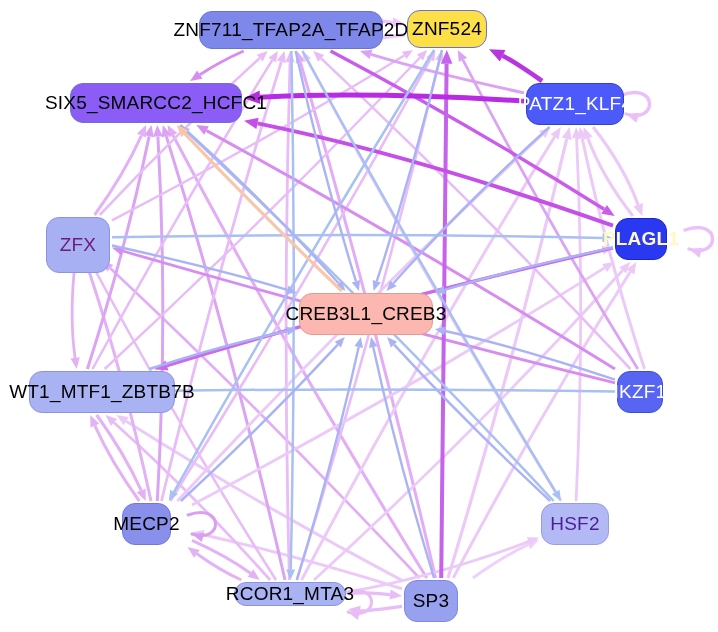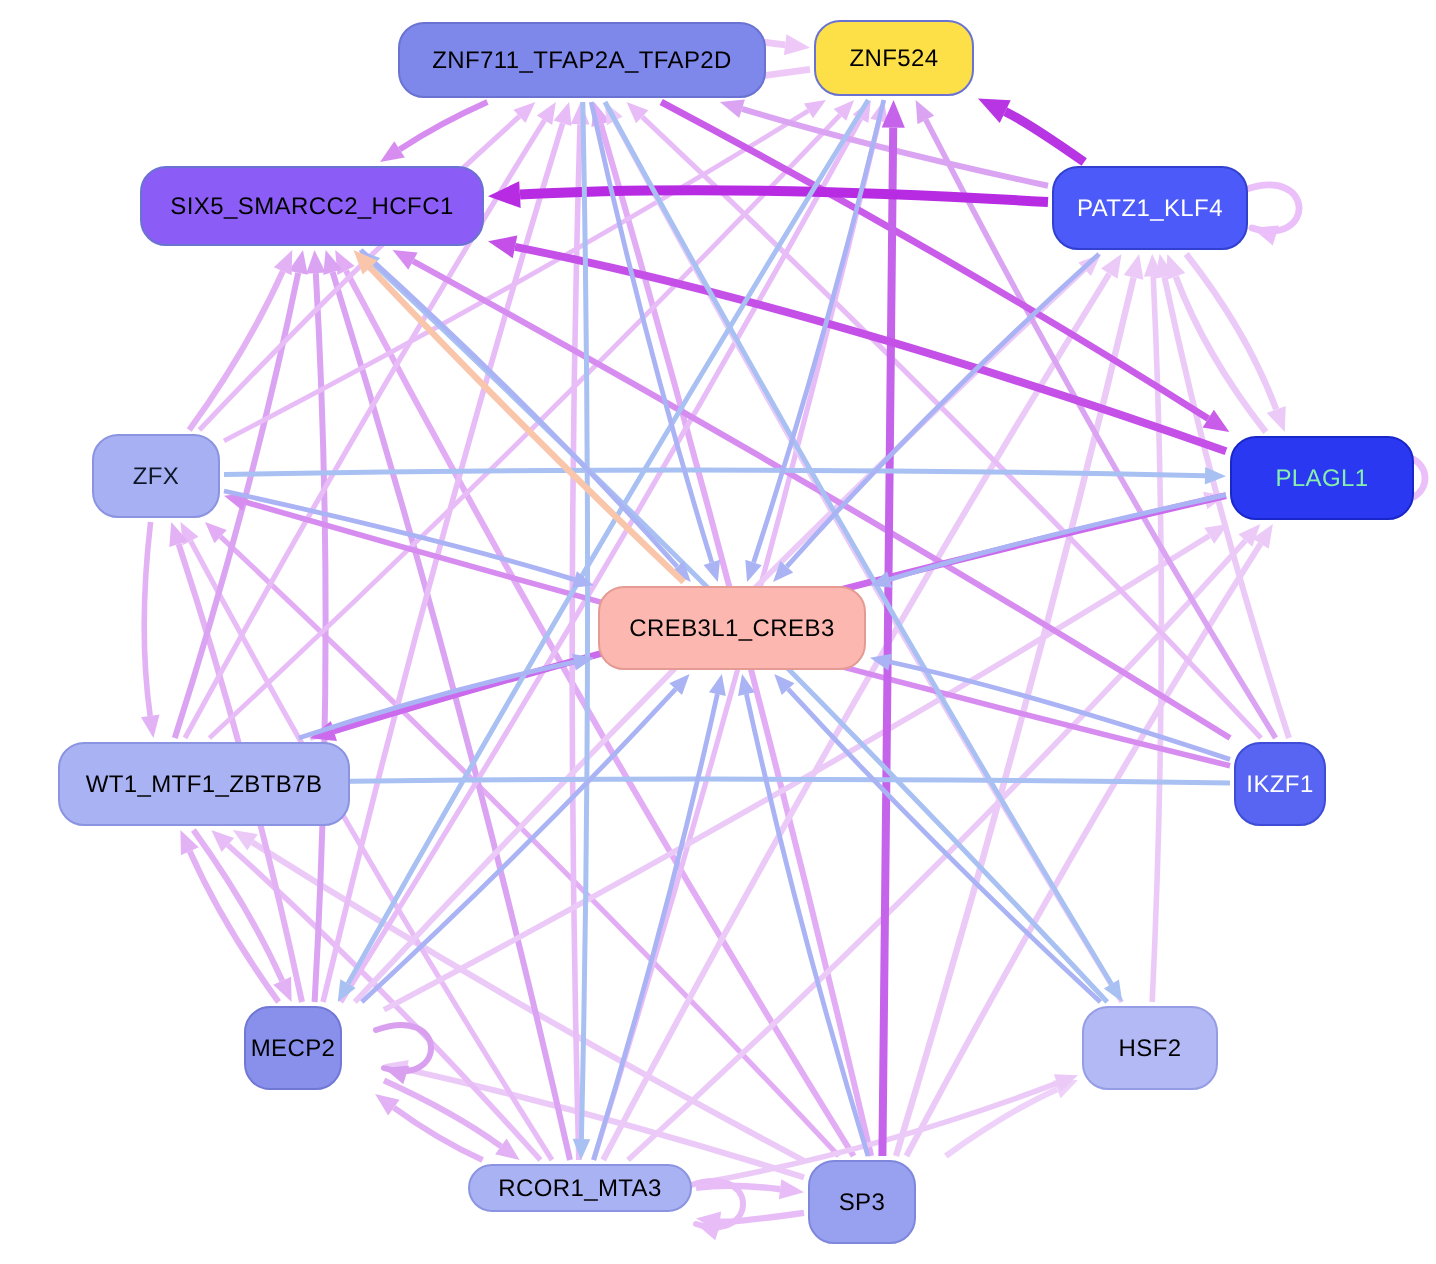--- a/index.html
+++ b/index.html
@@ -1,20 +1,20 @@
 <!DOCTYPE html>
 <html><head>
 <meta charset="utf-8">
 <style>
   html,body{margin:0;padding:0;background:#ffffff;width:718px;height:632px;overflow:hidden;
     font-family:"Liberation Sans","DejaVu Sans",sans-serif;}
   #network{position:relative;width:718px;height:632px;background:#ffffff;}
   #edges{position:absolute;left:0;top:0;}
   .node{position:absolute;display:flex;align-items:center;justify-content:center;
-    border-radius:13px;font-size:12px;letter-spacing:.2px;box-sizing:border-box;
+    border-radius:13px;font-size:19px;letter-spacing:.2px;box-sizing:border-box;
     border:1px solid rgba(60,70,160,.55);cursor:pointer;white-space:nowrap;}
 </style>
 </head>
 <body>
 
 <div id="network">
   <svg id="edges" width="718" height="632" viewBox="0 0 718 632">
       <path d="M368.9 19.5 Q368.9 19.5 392.6 22.4" fill="none" stroke="#eec9f8" stroke-width="3.4" stroke-linecap="butt"></path>
       <polygon points="405,23.88892634769978 391.9782035407353,27.584543689022027 393.2445850641269,17.17811490306417" fill="#eec9f8"></polygon>
       <path d="M405.0 34.7 Q369.1 39.5 369.1 39.5" fill="none" stroke="#eec9f8" stroke-width="3.4" stroke-linecap="butt"></path>
@@ -170,23 +170,23 @@
       <path d="M188 515 C224 502 224 544 192 534" fill="none" stroke="#d9a0f0" stroke-width="3" stroke-linecap="round"></path>
       <polygon points="192,534 204.52516351176467,532.8097634673903 201.618771978648,542.1102163733636" fill="#d9a0f0"></polygon>
       <path d="M344 593 C380 580 380 622 348 612" fill="none" stroke="#e8bdf7" stroke-width="3" stroke-linecap="round"></path>
       <polygon points="348,612 360.5251635117647,610.8097634673903 357.618771978648,620.1102163733636" fill="#e8bdf7"></polygon>
     </svg>
   <div id="nodes">
       <div class="node" style="left: 199px; top: 11px; width: 184px; height: 38px; background: rgb(126, 135, 234); color: rgb(0, 0, 0); border-color: rgb(106, 114, 210);">ZNF711_TFAP2A_TFAP2D</div>
       <div class="node" style="left: 407px; top: 10px; width: 80px; height: 38px; background: #fde047; color: rgb(0, 0, 0); border-color: rgb(106, 114, 210);">ZNF524</div>
       <div class="node" style="left: 526px; top: 83px; width: 98px; height: 42px; background: rgb(75, 90, 248); color: rgb(255, 255, 255); border-color: rgb(50, 64, 208);">PATZ1_KLF4</div>
       <div class="node" style="left: 70px; top: 83px; width: 172px; height: 40px; background: #8b5cf6; color: rgb(0, 0, 0); border-color: rgb(106, 114, 210);">SIX5_SMARCC2_HCFC1</div>
-      <div class="node" style="left: 615px; top: 218px; width: 92px; height: 42px; background: rgb(43, 56, 242); color: #86efac; border-color: rgb(26, 39, 200);">PLAGL1</div>
-      <div class="node" style="left: 46px; top: 217px; width: 64px; height: 42px; background: rgb(167, 176, 242); color: #0f172a; border-color: rgb(139, 148, 224);">ZFX</div>
+      <div class="node" style="left: 615px; top: 218px; width: 52px; height: 42px; background: rgb(43, 56, 242); color: #fef9c3; border-color: rgb(26, 39, 200); font-weight: bold;">PLAGL1</div>
+      <div class="node" style="left: 46px; top: 217px; width: 64px; height: 56px; background: rgb(167, 176, 242); color: #701a75; border-color: rgb(139, 148, 224);">ZFX</div>
       <div class="node" style="left: 299px; top: 293px; width: 134px; height: 42px; background: rgb(251, 183, 176); color: rgb(0, 0, 0); border-color: rgb(227, 155, 147);">CREB3L1_CREB3</div>
       <div class="node" style="left: 617px; top: 371px; width: 46px; height: 42px; background: rgb(88, 101, 242); color: rgb(255, 255, 255); border-color: rgb(63, 76, 216);">IKZF1</div>
       <div class="node" style="left: 7px; top: 371px; width: 146px; height: 42px; background: rgb(169, 178, 243); color: rgb(0, 0, 0); border-color: rgb(139, 148, 224); margin-left: 22px;">WT1_MTF1_ZBTB7B</div>
       <div class="node" style="left: 122px; top: 503px; width: 49px; height: 42px; background: rgb(136, 144, 236); color: rgb(0, 0, 0); border-color: rgb(112, 120, 212);">MECP2</div>
-      <div class="node" style="left: 541px; top: 503px; width: 68px; height: 42px; background: rgb(178, 185, 245); color: #000000; border-color: rgb(149, 157, 228);">HSF2</div>
+      <div class="node" style="left: 541px; top: 503px; width: 68px; height: 42px; background: rgb(178, 185, 245); color: #4c1d95; border-color: rgb(149, 157, 228);">HSF2</div>
       <div class="node" style="left: 234px; top: 582px; width: 112px; height: 24px; background: rgb(169, 178, 243); color: rgb(0, 0, 0); border-color: rgb(139, 148, 224);">RCOR1_MTA3</div>
       <div class="node" style="left: 404px; top: 580px; width: 54px; height: 42px; background: rgb(152, 161, 240); color: rgb(0, 0, 0); border-color: rgb(126, 135, 220);">SP3</div>
     </div>
 </div>
 
 </body></html>

